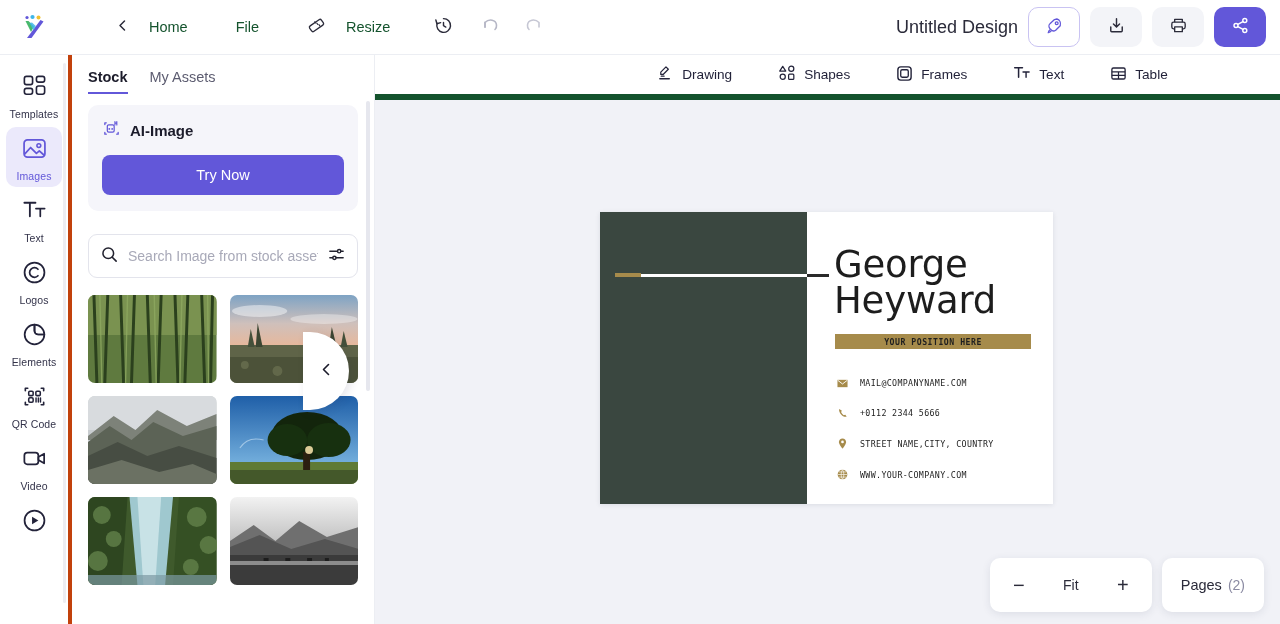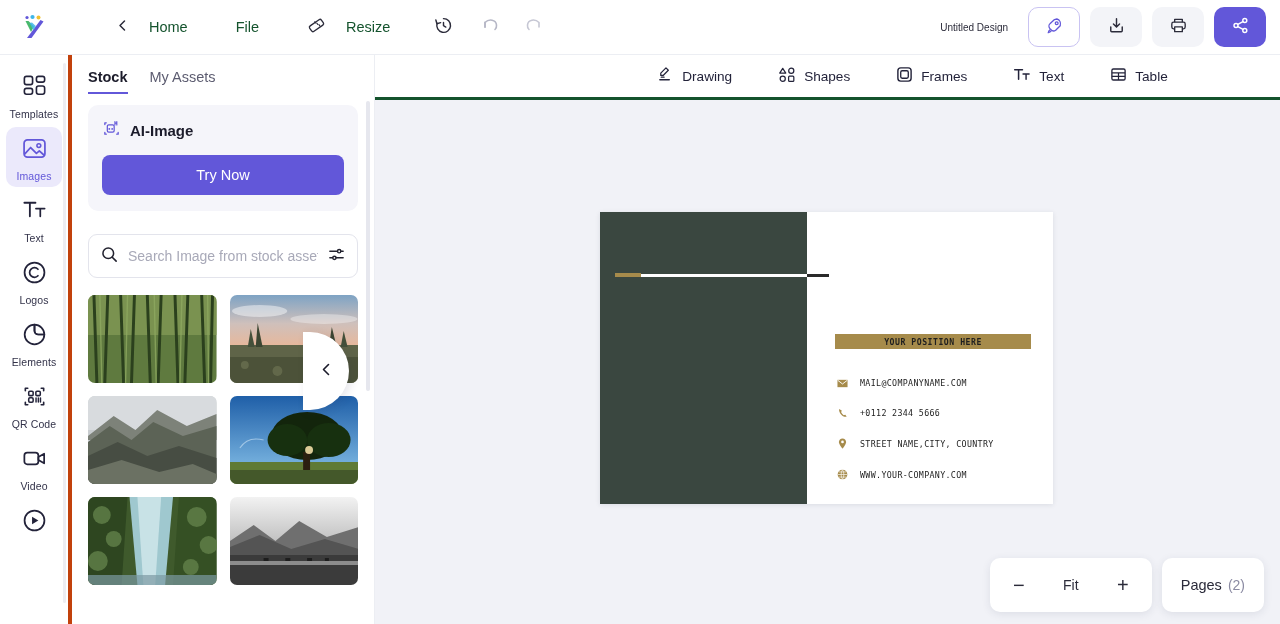--- a/index.html
+++ b/index.html
@@ -34,21 +34,21 @@
   .hdr-resize { margin-left: 28px; }
   .icon-btn {
     width: 34px; height: 34px; border-radius: 8px;
     display: flex; align-items: center; justify-content: center;
     cursor: pointer;
   }
   .hdr-hist { margin-left: 26px; }
   .hdr-undo { margin-left: 14px; }
   .hdr-redo { margin-left: 8px; }
   .hdr-right { margin-left: auto; display: flex; align-items: center; gap: 10px; }
-  .doc-title { font-size: 10px; font-weight: 500; color: #2b2b3a; margin-right: 10px; white-space: nowrap; }
+  .doc-title { font-size: 18px; font-weight: 500; color: #2b2b3a; white-space: nowrap; }
   .btn-sq {
     width: 52px; height: 40px; border-radius: 10px;
     display: flex; align-items: center; justify-content: center; cursor: pointer;
   }
   .btn-outline { border: 1.4px solid #c9c3f2; background: #fff; }
   .btn-grey { background: #f3f4f8; }
   .btn-purple { background: #6257d9; }
 
   
   .body { flex: 1; display: flex; min-height: 0; position: relative; }
@@ -121,21 +121,21 @@
     background: #fff; border-radius: 0 40px 40px 0;
     box-shadow: 3px 2px 10px rgba(40,40,80,.12);
     display: flex; align-items: center; justify-content: center;
     cursor: pointer; z-index: 20;
   }
 
   
   .canvas-wrap { flex: 1; display: flex; flex-direction: column; min-width: 0; position: relative; background: #f1f2f7; }
   .toolbar {
     height: 45px; min-height: 45px; background: #fff;
-    border-bottom: 3px solid #14532d;
+    border-bottom: 6px solid #14532d;
     display: flex; align-items: center; justify-content: center; gap: 34px;
     padding-left: 170px;
   }
   .tool { display: flex; align-items: center; gap: 8px; font-size: 13.6px; color: #23233a; cursor: pointer; padding: 5px 6px; border-radius: 6px; }
 
   .canvas { flex: 1; position: relative; overflow: hidden; }
 
   
   .card {
     position: absolute; left: 225px; top: 112px;
@@ -616,20 +616,24 @@
 
       <div class="canvas">
 
         <div class="card">
           <div class="card-left">
             <div class="line-gold"></div>
             <div class="line-white"></div>
           </div>
           <div class="card-right">
             <div class="line-dark"></div>
+            <div class="cname">
+              <div>George</div>
+              <div>Heyward</div>
+            </div>
             <div class="cpos">
               <span>YOUR POSITION HERE</span>
             </div>
 
             <div class="contacts">
               <div class="crow">
                 <span class="cico">
                   <svg width="11" height="9" viewBox="0 0 12 9">
                       <rect x="0.5" y="0.5" width="11" height="8" fill="#a68b4b"></rect>
                       <path d="M0.8 1 L6 5 L11.2 1" fill="none" stroke="#fff" stroke-width="1"></path>

